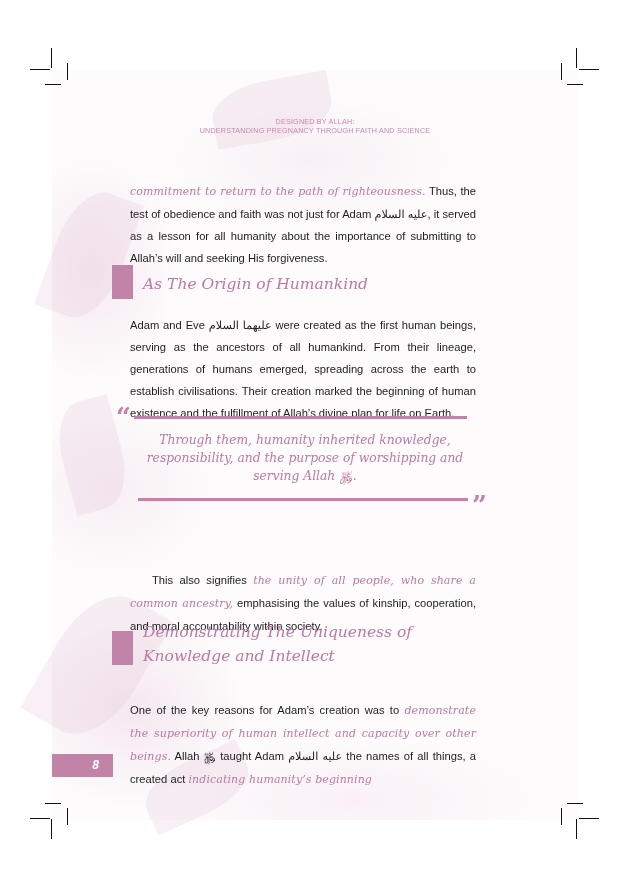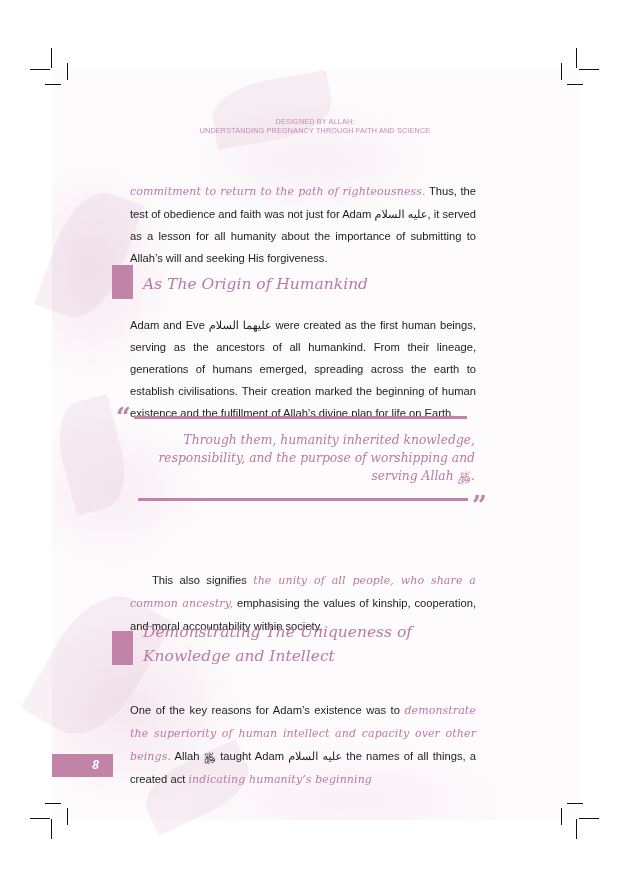--- a/index.html
+++ b/index.html
@@ -41,21 +41,21 @@
     .heading-text {
       margin-left: 10px; font-family: "DejaVu Serif", serif; font-style: italic;
       font-size: 15.5px; line-height: 24px; color: #b97aa3; margin-top: 3px;
     }
     .quote-rule { position: absolute; height: 3px; background: #c183a7; }
     .quote-mark {
       position: absolute; font-family: "DejaVu Serif", serif; font-weight: bold;
       color: #c183a7; font-size: 26px; line-height: 26px;
     }
     .quote-text {
-      position: absolute; left: 135px; width: 340px; top: 431px; text-align: right;
+      position: absolute; left: 135px; width: 340px; top: 431px; text-align: center;
       font-family: "DejaVu Serif", serif; font-style: italic; color: #b97aa3;
       font-size: 12.3px; line-height: 18px;
     }
     .page-number {
       position: absolute; left: 52px; top: 754px; width: 61px; height: 23px;
       background: #c183a7; color: #ffffff; text-align: right;
       font-family: "Liberation Sans", sans-serif; font-style: italic; font-weight: bold;
       font-size: 12px; line-height: 23px; box-sizing: border-box; padding-right: 14px;
     }
   </style>
@@ -121,16 +121,16 @@
 <div class="content" style="top:557px;">
   <p class="body-text" style="text-indent:22px;"><span>This also signifies </span><span class="hand">the unity of all people, who share a common ancestry,</span><span> emphasising the values of kinship, cooperation, and moral accountability within society.</span></p>
 </div>
 
 <div class="section-heading" style="top:626px;">
   <div class="heading-bar" style="height:34px;margin-top:1px;"></div>
   <div class="heading-text" style="margin-top:-6px;width:330px;font-style:italic;">Demonstrating The Uniqueness of Knowledge and Intellect</div>
 </div>
 
 <div class="content" style="top:687px;">
-  <p class="body-text"><span>One of the key reasons for Adam’s existence was to </span><span class="hand">demonstrate the superiority of human intellect and capacity over other beings.</span><span> Allah ﷿ taught Adam عليه السلام the names of all things, a created act </span><span class="hand">indicating humanity’s beginning</span></p>
+  <p class="body-text"><span>One of the key reasons for Adam’s creation was to </span><span class="hand">demonstrate the superiority of human intellect and capacity over other beings.</span><span> Allah ﷿ taught Adam عليه السلام the names of all things, a created act </span><span class="hand">indicating humanity’s beginning</span></p>
 </div>
 
 <div class="page-number">8</div>
 
 </body></html>

